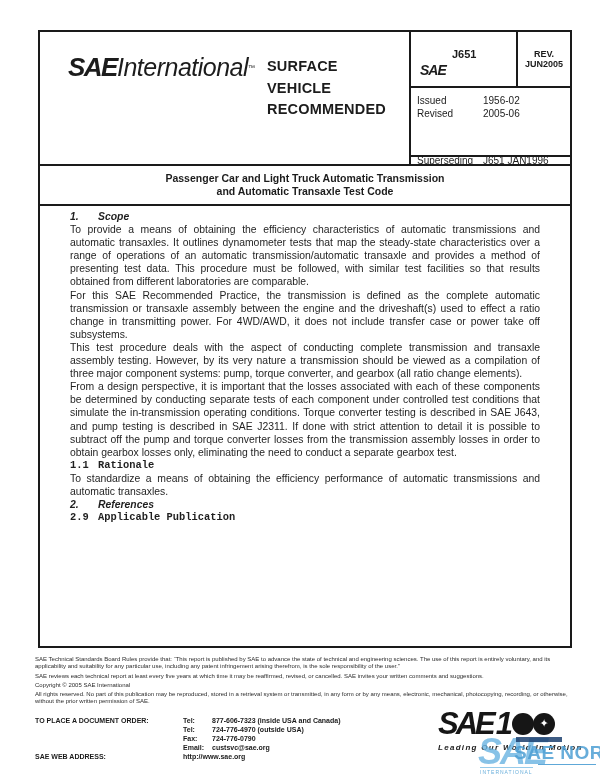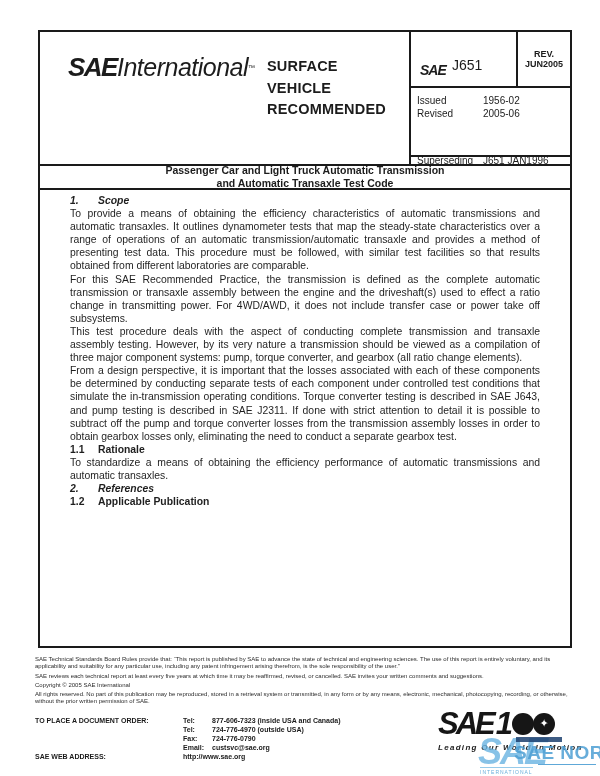--- a/index.html
+++ b/index.html
@@ -18,37 +18,37 @@
   .header-row { position:relative; height:134px; border-bottom:2.5px solid #1a1a1a; }
   .hdr-left { position:absolute; left:0; top:0; width:371px; height:100%; }
   .sae-logo { position:absolute; left:28px; top:20px; white-space:nowrap; }
   .sae-logo .sae-bold { font-weight:900; font-style:italic; font-size:26px; letter-spacing:-1.5px; }
   .sae-logo .intl { font-style:italic; font-weight:400; font-size:25px; letter-spacing:-0.5px; }
   .sae-logo .tm { font-size:7px; vertical-align:super; }
   .doc-type { position:absolute; left:227px; top:24px; font-weight:bold; font-size:14.5px; line-height:21.6px; letter-spacing:0.2px; }
   .hdr-right { position:absolute; right:0; top:0; width:161px; height:100%; border-left:2.5px solid #1a1a1a; }
   .num-row { position:relative; height:56px; border-bottom:2.5px solid #1a1a1a; }
   .sae-small { position:absolute; left:9px; bottom:8px; font-weight:900; font-style:italic; font-size:14px; letter-spacing:-1px; }
-  .jnum { position:absolute; left:41px; bottom:13px; font-weight:normal; font-size:14px; }
+  .jnum { position:absolute; left:41px; bottom:26px; font-weight:bold; font-size:11px; }
   .rev-cell { position:absolute; right:0; top:0; width:54px; height:100%; border-left:2.5px solid #1a1a1a;
     display:flex; flex-direction:column; justify-content:center; align-items:center;
     font-weight:bold; font-size:9px; line-height:10.5px; text-align:center; }
   .dates-box { position:relative; height:69px; border-bottom:2.5px solid #1a1a1a; padding:6px 4px 0 6px; font-size:10px; line-height:13px; }
   .date-row { display:grid; grid-template-columns:66px auto; }
   .date-row.superseding { margin-top:34px; }
   
-  .title-bar { height:24px; border-bottom:2.5px solid #1a1a1a; display:flex; flex-direction:column;
+  .title-bar { height:40px; border-bottom:2.5px solid #1a1a1a; display:flex; flex-direction:column;
     justify-content:center; text-align:center; font-weight:bold; font-size:10.5px; line-height:13.5px; }
   
   .body { padding:4px 30px 0 30px; font-size:10.4px; line-height:13.1px; color:#1f1f1f; }
   .body p { text-align:justify; }
   .mt-p { }
   .mt-h { }
   .h1 { font-weight:bold; font-style:italic; }
-  .h2 { font-weight:bold; }
+  .h2 { font-weight:bold;font-family:Liberation Mono, monospace; }
   .num { display:inline-block; width:28px; }
   
   .legal { position:absolute; left:35px; top:656px; width:540px; font-size:6px; line-height:7.3px; color:#2c2c2c; }
   .legal p { margin-bottom:2px; }
   .order { position:absolute; left:35px; top:716px; display:grid; grid-template-columns:148px 29px auto;
     font-size:7px; font-weight:bold; line-height:9px; color:#1a1a1a; }
   .order .web-url { grid-column:2 / 4; }
   
   .sae100 { position:absolute; left:438px; top:708px; width:145px; }
   .sae100-row { display:flex; align-items:center; height:32px; }
@@ -116,21 +116,21 @@
 
     <div class="body">
       <div class="h1"><span class="num">1.</span><span>Scope</span></div>
       <p class="mt-h">To provide a means of obtaining the efficiency characteristics of automatic transmissions and automatic transaxles.  It outlines dynamometer tests that map the steady-state characteristics over a range of operations of an automatic transmission/automatic transaxle and provides a method of presenting test data.  This procedure must be followed, with similar test facilities so that results obtained from different laboratories are comparable.</p>
       <p class="mt-p">For this SAE Recommended Practice, the transmission is defined as the complete automatic transmission or transaxle assembly between the engine and the driveshaft(s) used to effect a ratio change in transmitting power.  For 4WD/AWD, it does not include transfer case or power take off subsystems.</p>
       <p class="mt-p">This test procedure deals with the aspect of conducting complete transmission and transaxle assembly testing.  However, by its very nature a transmission should be viewed as a compilation of three major component systems: pump, torque converter, and gearbox (all ratio change elements).</p>
       <p class="mt-p">From a design perspective, it is important that the losses associated with each of these components be determined by conducting separate tests of each component under controlled test conditions that simulate the in-transmission operating conditions.  Torque converter testing is described in SAE J643, and pump testing is described in SAE J2311.  If done with strict attention to detail it is possible to subtract off the pump and torque converter losses from the transmission assembly losses in order to obtain gearbox losses only, eliminating the need to conduct a separate gearbox test.</p>
       <div class="h2 mt-h"><span class="num">1.1</span><span>Rationale</span></div>
       <p class="mt-h">To standardize a means of obtaining the efficiency performance of automatic transmissions and automatic transaxles.</p>
       <div class="h1 mt-h"><span class="num">2.</span><span>References</span></div>
-      <div class="h2 mt-h"><span class="num">1.2</span><span>Applicable Publication</span></div>
+      <div class="h2 mt-h"><span class="num">2.9</span><span>Applicable Publication</span></div>
     </div>
 
   </div>
 
   <div class="legal">
     <p>SAE Technical Standards Board Rules provide that: “This report is published by SAE to advance the state of technical and engineering sciences. The use of this report is entirely voluntary, and its applicability and suitability for any particular use, including any patent infringement arising therefrom, is the sole responsibility of the user.”</p>
     <p>SAE reviews each technical report at least every five years at which time it may be reaffirmed, revised, or cancelled. SAE invites your written comments and suggestions.</p>
     <p>Copyright © 2005 SAE International</p>
     <p>All rights reserved. No part of this publication may be reproduced, stored in a retrieval system or transmitted, in any form or by any means, electronic, mechanical, photocopying, recording, or otherwise, without the prior written permission of SAE.</p>
   </div>

